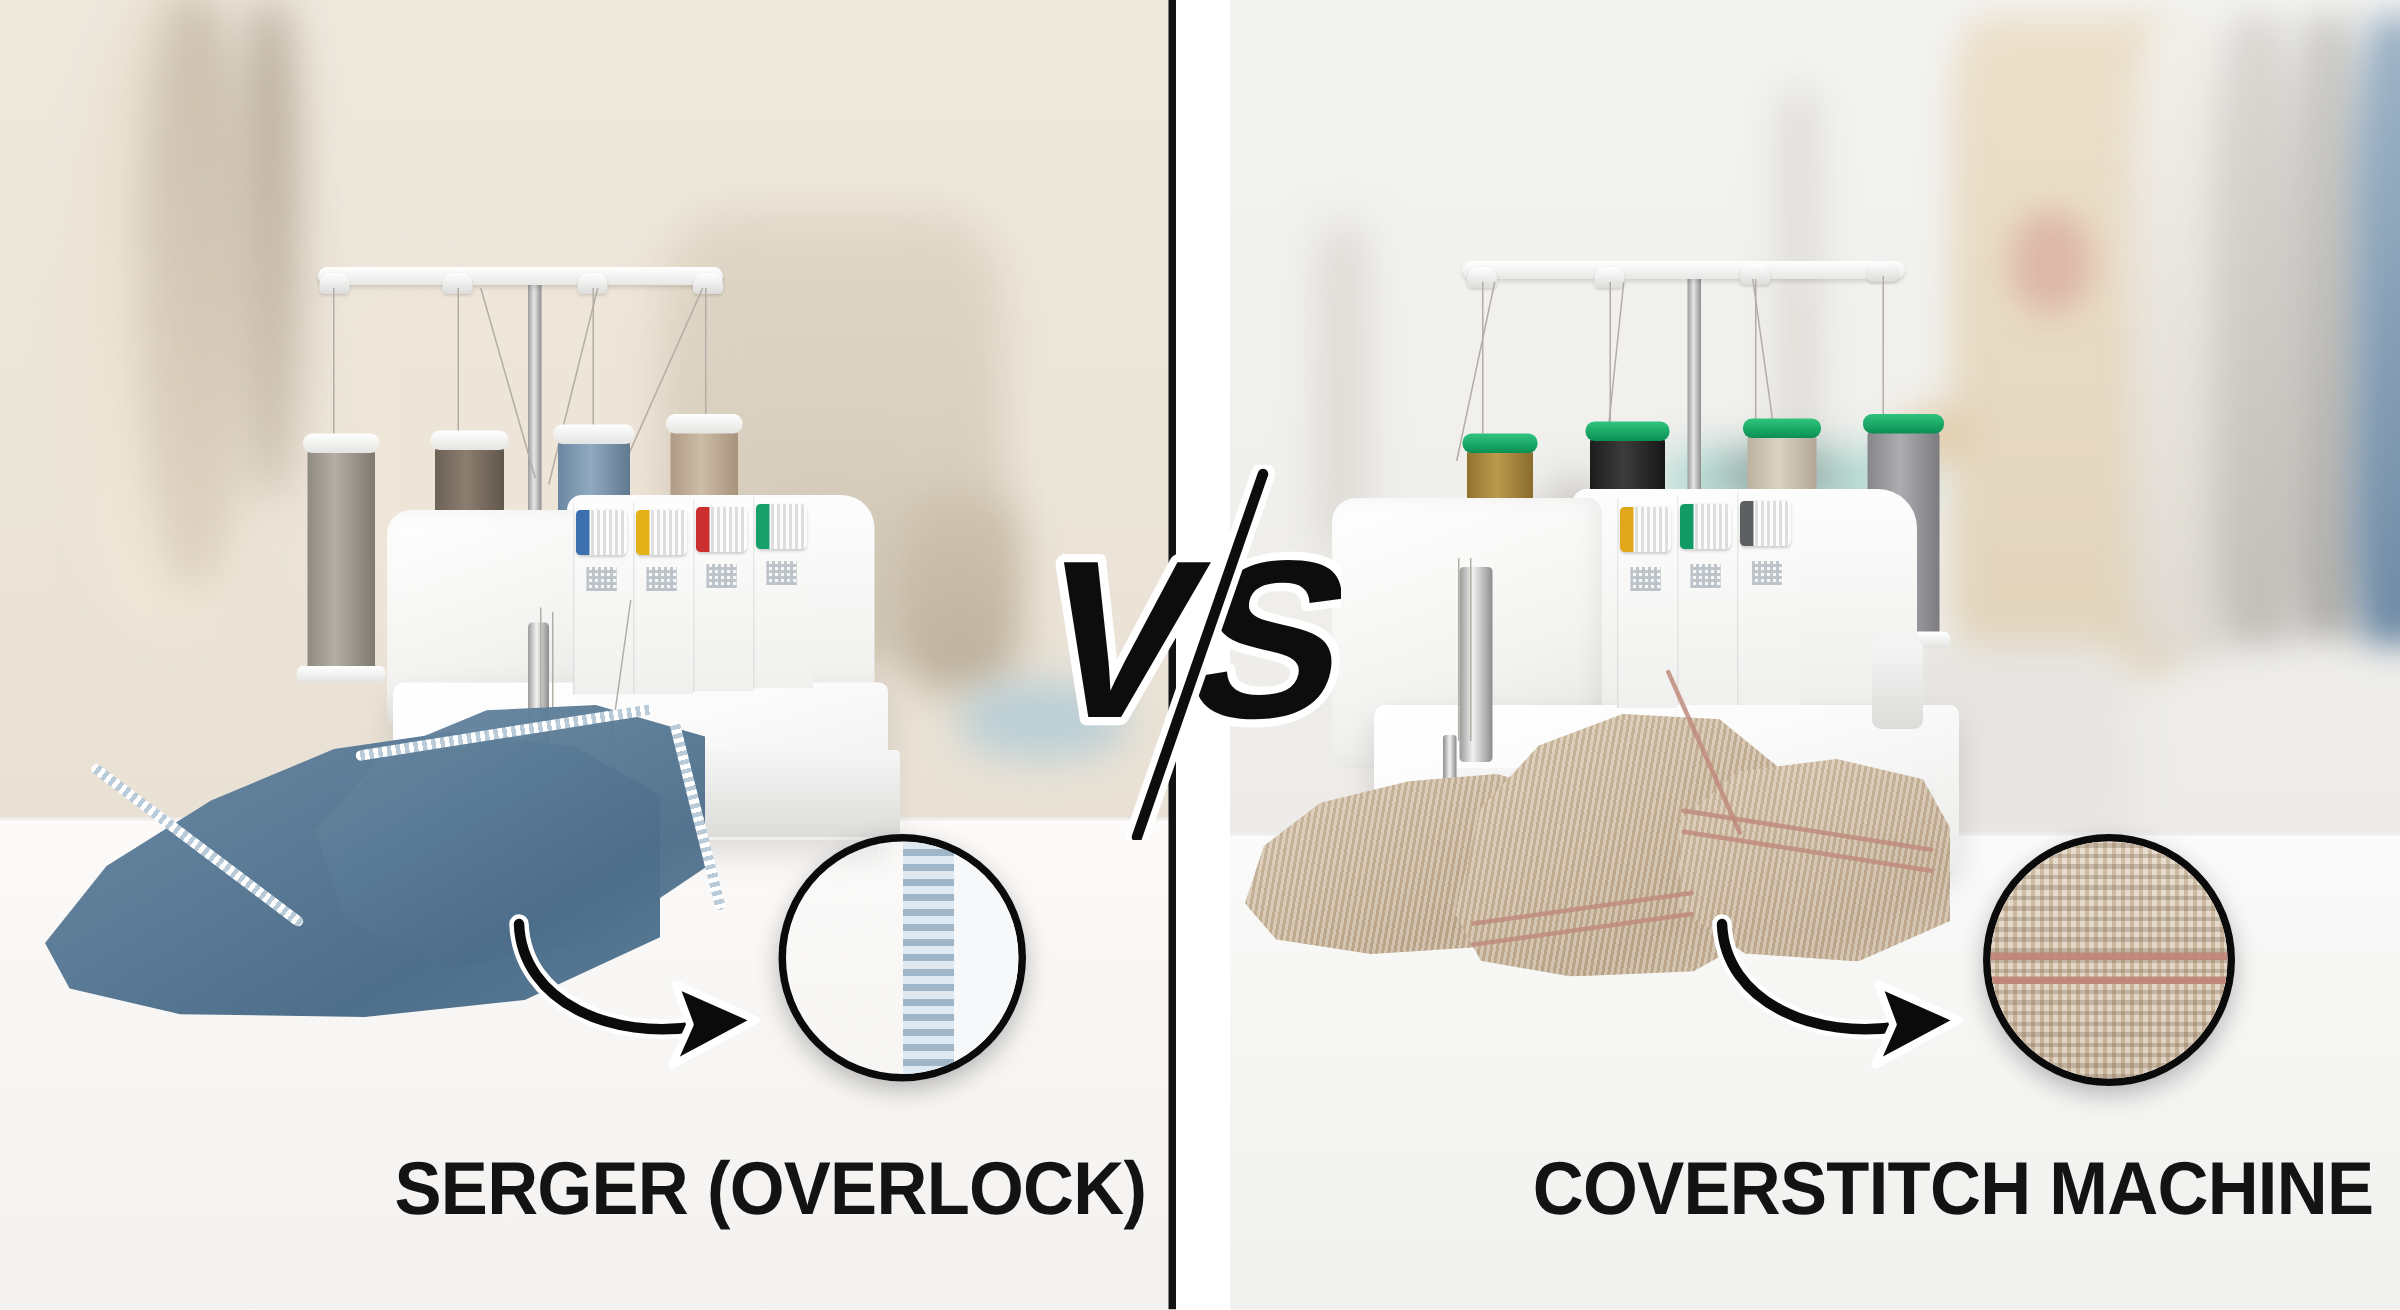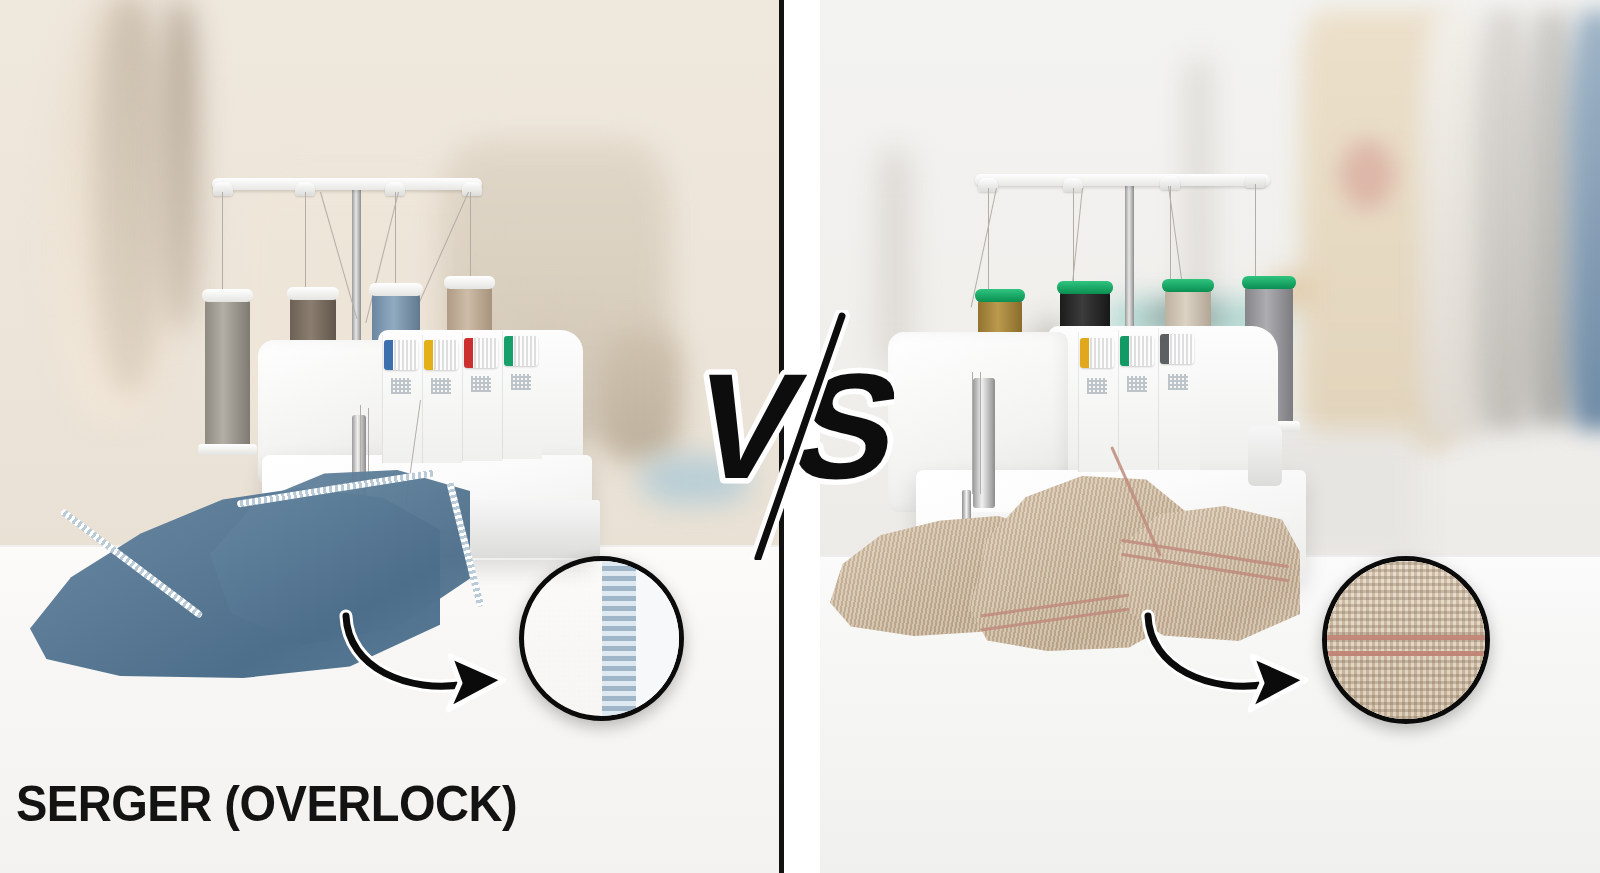--- a/index.html
+++ b/index.html
@@ -158,21 +158,21 @@
     box-shadow:0 3px 8px rgba(0,0,0,.13);
     display:flex; align-items:center; justify-content:center; z-index:60;
   }
   .title-text {
     font-family:"Liberation Sans", sans-serif;
     font-weight:bold; font-size:35px; letter-spacing:-0.6px;
     color:#131313; white-space:nowrap; transform:scaleX(.95);
   }
 
   
-  .caption { position:absolute; bottom:40px; width:780px; text-align:left; z-index:50; }
+  .caption { position:absolute; bottom:52px; width:780px; text-align:right; z-index:50; }
   .caption.left  { left:0; }
   .caption.right { left:820px; }
   .caption-text {
     font-family:"Liberation Sans", sans-serif;
     font-weight:bold; font-size:50px; color:#131313;
     letter-spacing:-0.5px; transform:scaleX(.94); display:inline-block;
   }
 
   
   .vs-wrap { position:absolute; left:694px; top:310px; width:200px; height:250px; z-index:70; }
@@ -419,14 +419,17 @@
       </g>
       <path d="M148,6 L64,248" stroke="#ffffff" stroke-width="16" stroke-linecap="round" fill="none"></path>
       <path d="M148,6 L64,248" stroke="#0d0d0d" stroke-width="7" stroke-linecap="round" fill="none"></path>
     </svg>
   </div>
 
 
   <div class="caption left">
     <span class="caption-text">SERGER (OVERLOCK)</span>
   </div>
+  <div class="caption right">
+    <span class="caption-text">COVERSTITCH MACHINE</span>
+  </div>
 
 </div>
 
 </body></html>

